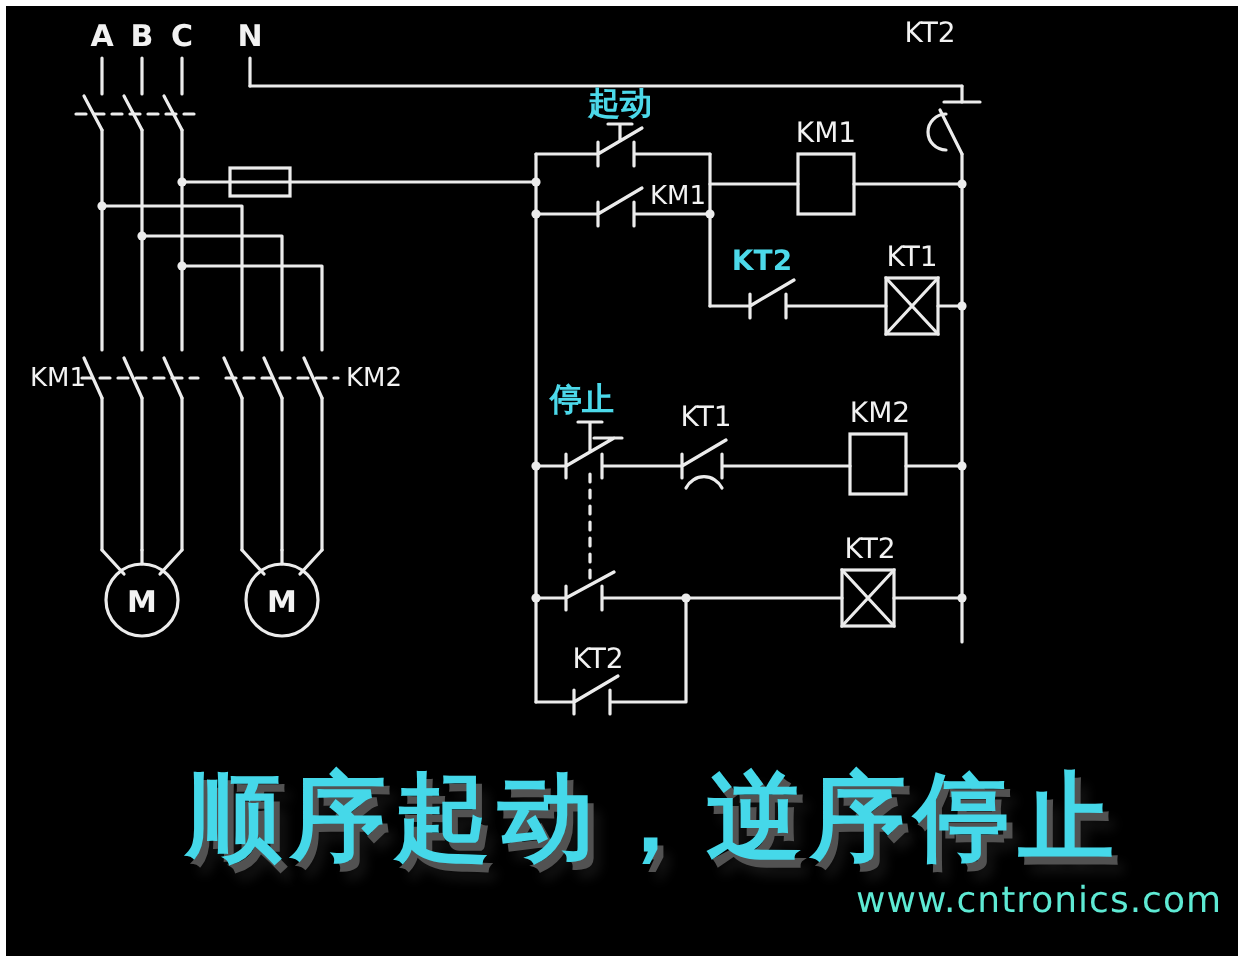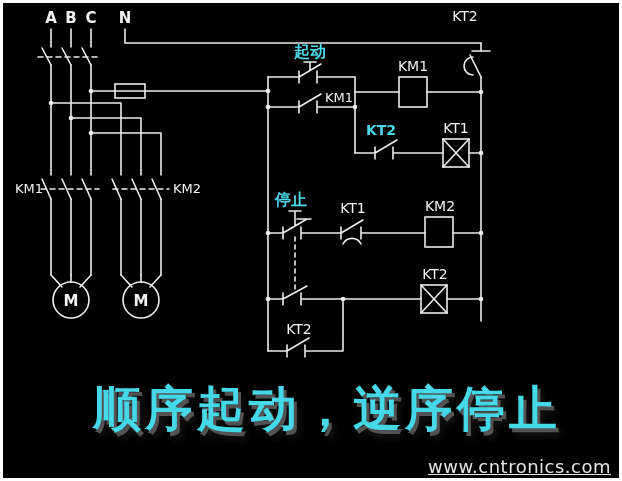--- a/index.html
+++ b/index.html
@@ -21,22 +21,22 @@
   svg text.small{font-size:13px;}
   svg text.cyan{fill:#4cd9ea;font-weight:bold;font-size:16px;}
   svg text.cyansm{fill:#4cd9ea;font-weight:bold;font-size:14px;}
   .caption{
     position:absolute;left:16px;width:100%;top:374px;text-align:center;
     color:#45d8e9;font-size:48px;font-weight:bold;letter-spacing:4px;
     text-shadow:3px 4px 0 #525252, 6px 8px 6px #161616;
     white-space:nowrap;
   }
   .watermark{
-    position:absolute;right:8px;bottom:1px;
-    color:#e5e5e5;font-size:18px;letter-spacing:0.5px;text-decoration:underline;
+    position:absolute;right:8px;bottom:17px;
+    color:#5eead4;font-size:18px;letter-spacing:0.5px;
   }
 </style>
 </head>
 <body>
 
 <div class="frame">
 
   <svg width="616" height="475" viewBox="0 0 616 475">
 
     <g stroke="#ececec" stroke-width="1.6" fill="none" stroke-linecap="round">

